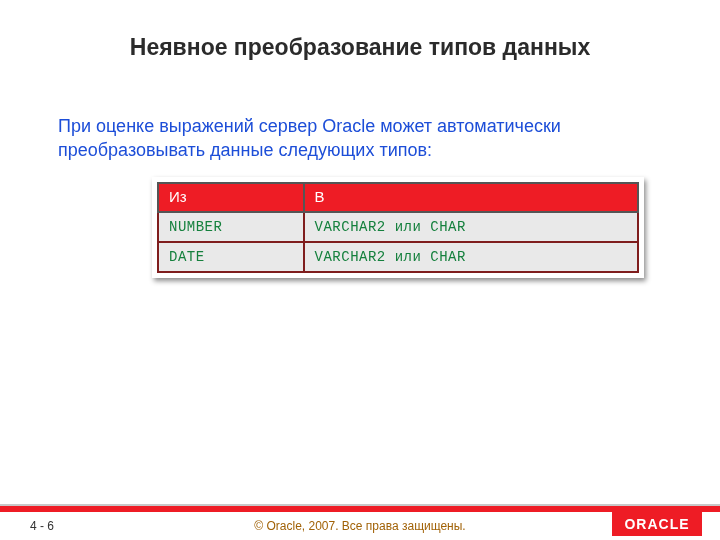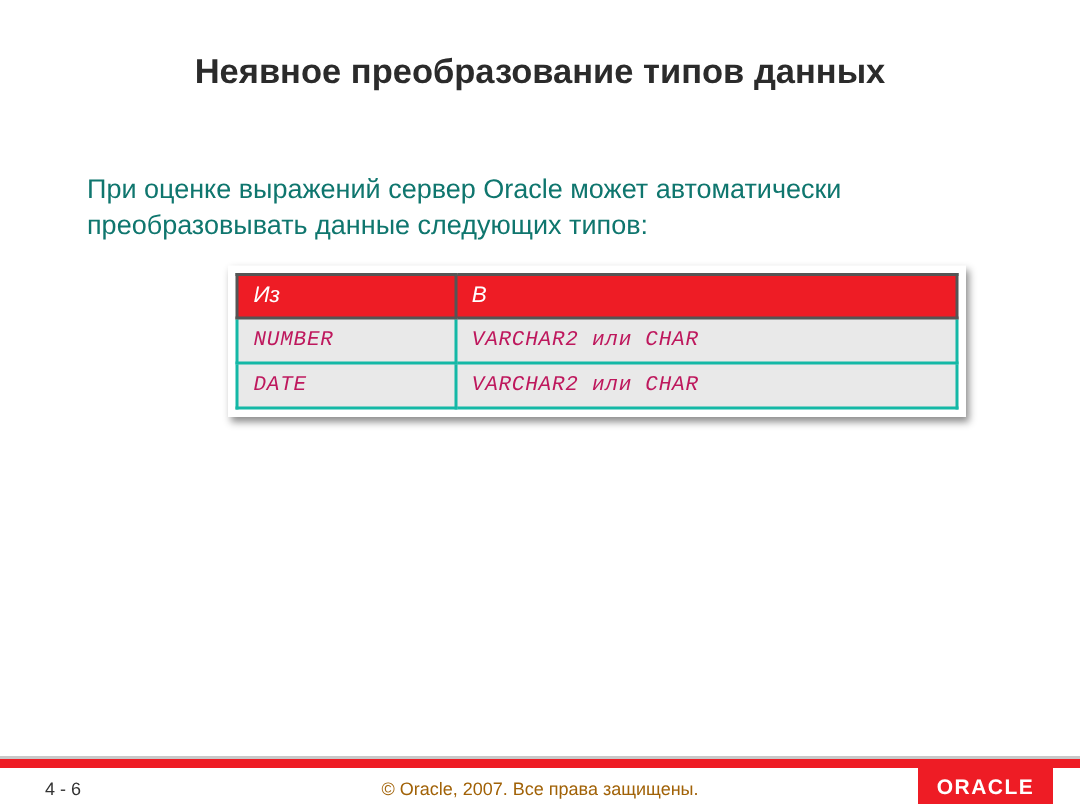--- a/index.html
+++ b/index.html
@@ -25,53 +25,52 @@
     font-size: 23px;
     font-weight: bold;
     color: #2b2b2b;
   }
   .bodytext {
     position: absolute;
     top: 114px;
     left: 58px;
     right: 58px;
     font-size: 18px;
-    color: #0f766e;
+    color: #1d4ed8;
     line-height: 1.35;
   }
   .table-wrap {
     position: absolute;
     top: 177px;
     left: 152px;
     width: 492px;
     box-shadow: 2px 3px 5px rgba(0,0,0,0.45);
     background: #fff;
     padding: 5px;
   }
   table.conv {
     width: 100%;
     border-collapse: collapse;
-    font-style: italic;
   }
   table.conv th {
     background: #ee1c25;
     color: #fff;
     text-align: left;
     font-weight: normal;
     font-size: 15px;
     padding: 4px 10px 6px 10px;
     border: 2px solid #555;
   }
   table.conv td {
     background: #e9e9e9;
-    border: 2px solid #14b8a6;
+    border: 2px solid #7f1d1d;
     font-family: "Courier New", Courier, monospace;
     font-size: 14px;
     padding: 6px 10px;
-    color: #be185d;
+    color: #15803d;
     letter-spacing: 0.5px;
   }
   .footer-bar {
     position: absolute;
     left: 0;
     right: 0;
     bottom: 28px;
     height: 6px;
     background: #ee1c25;
   }

